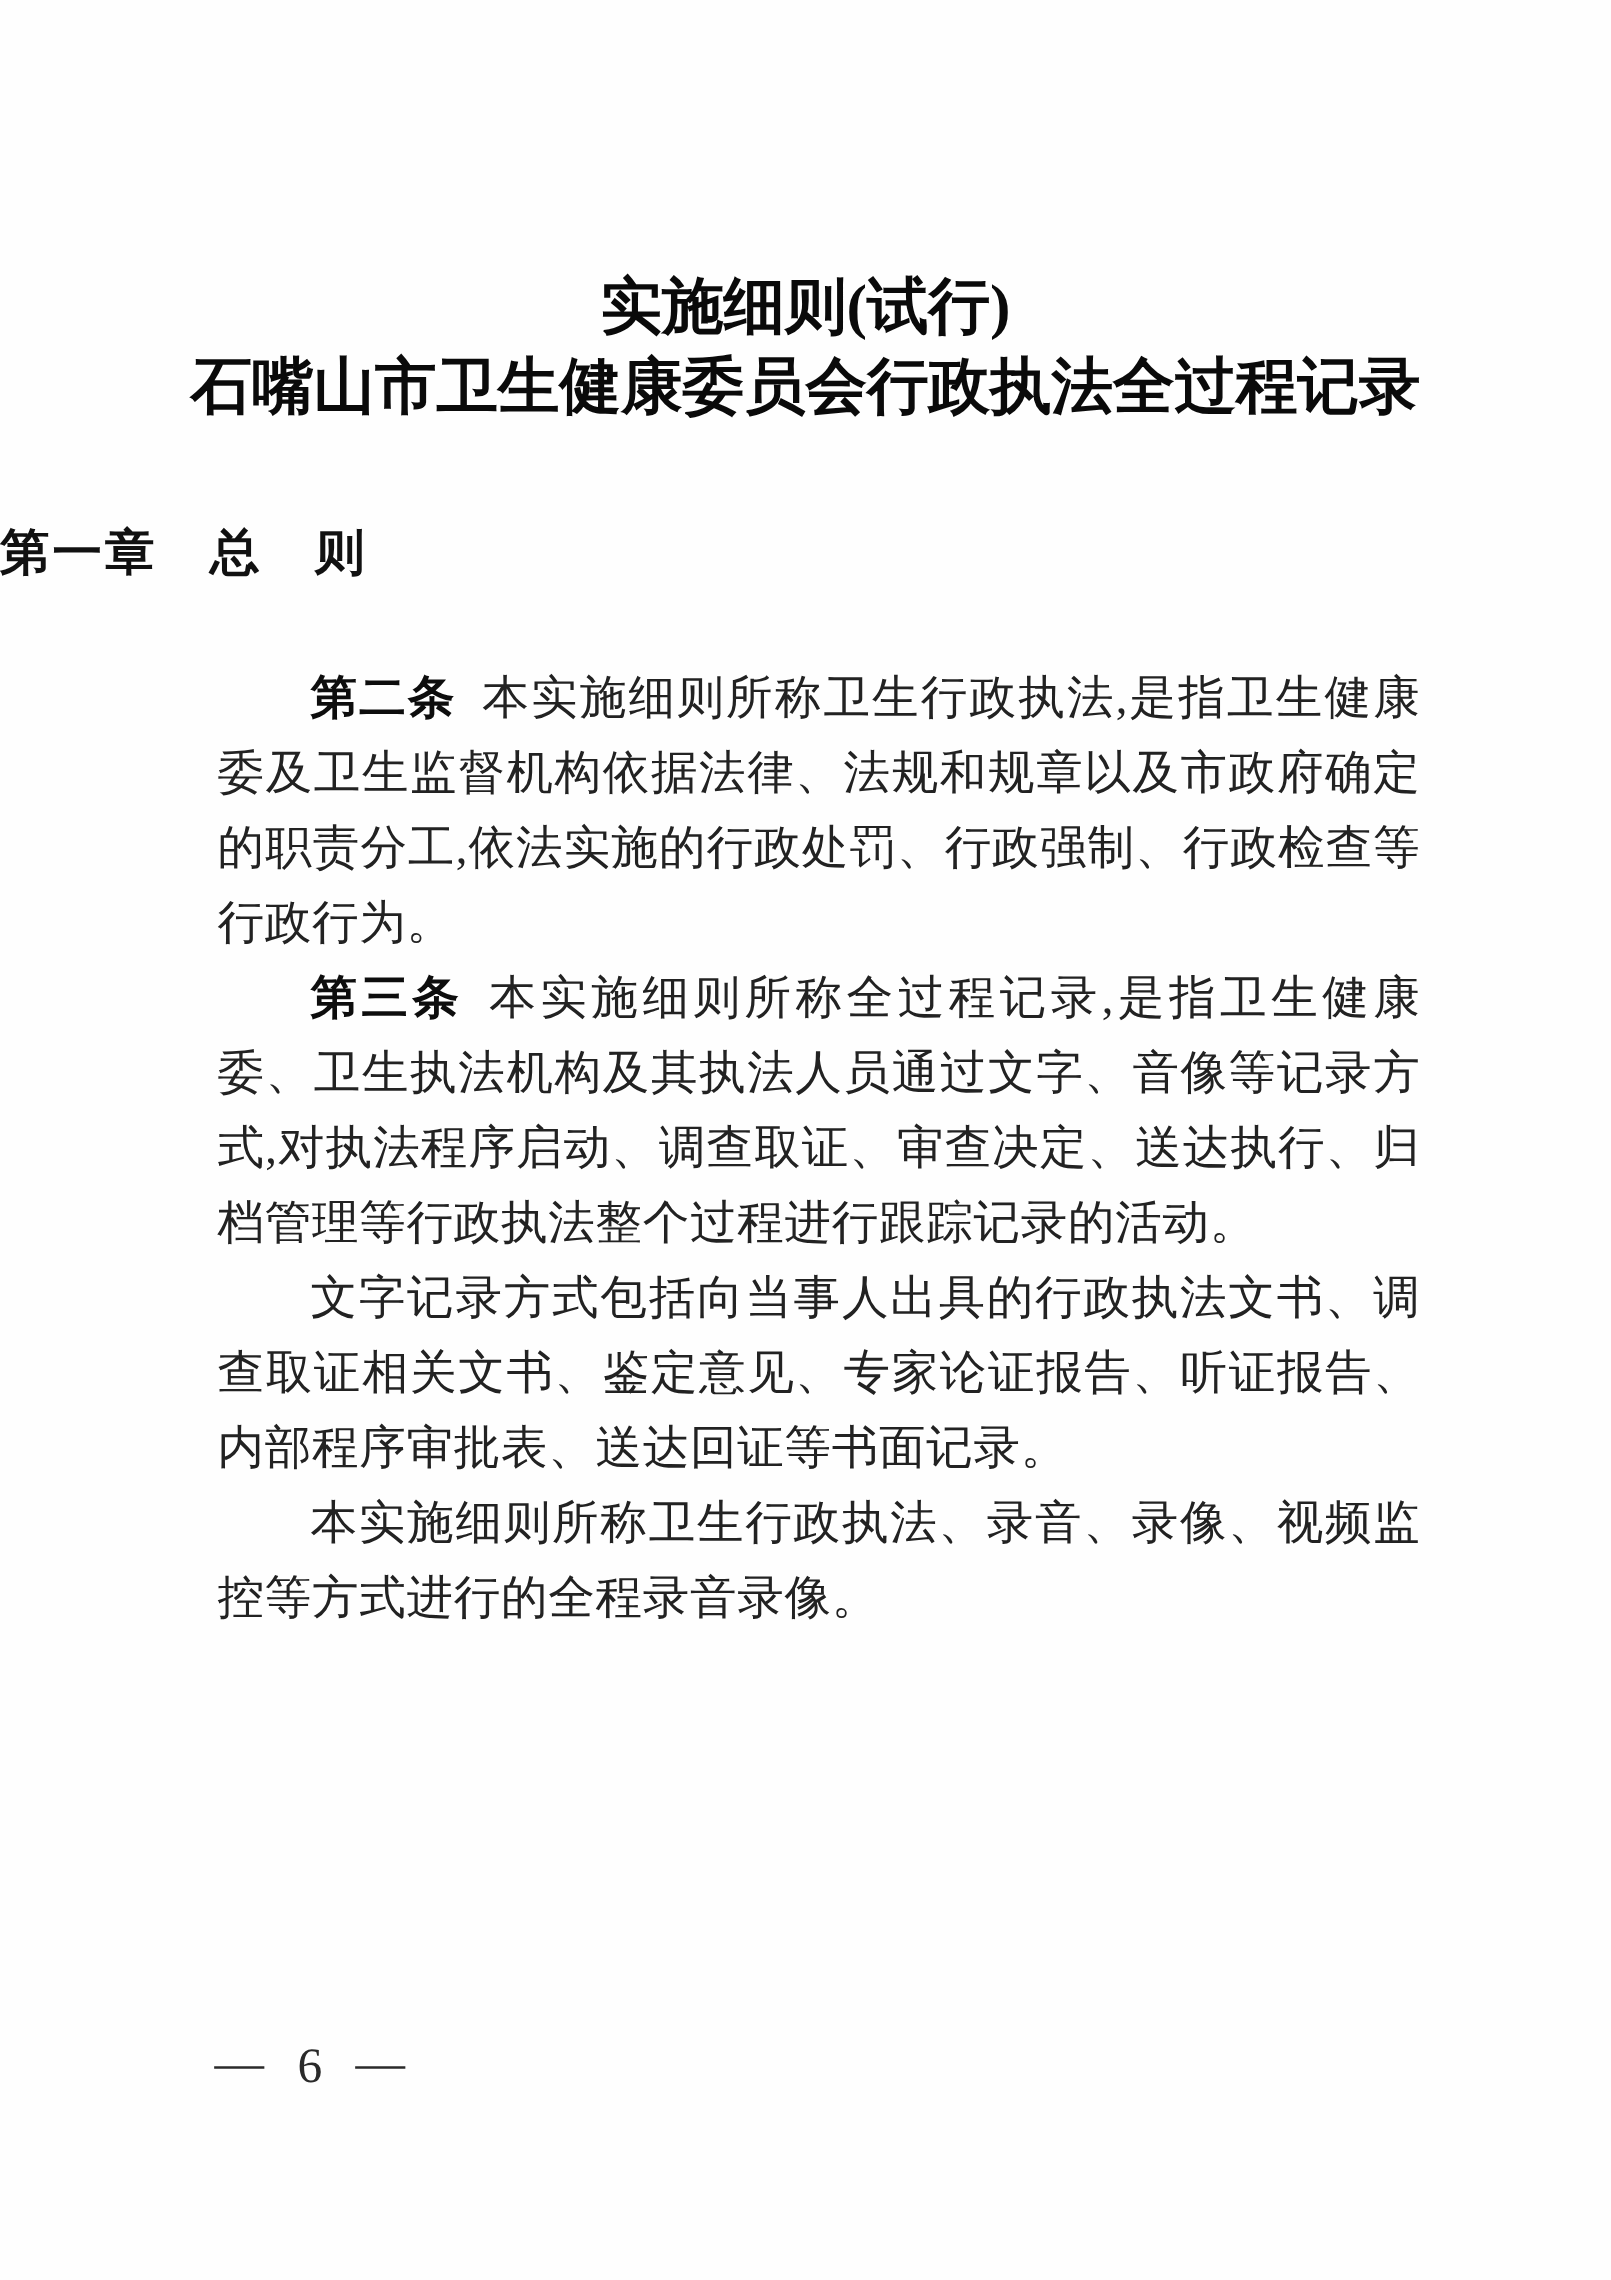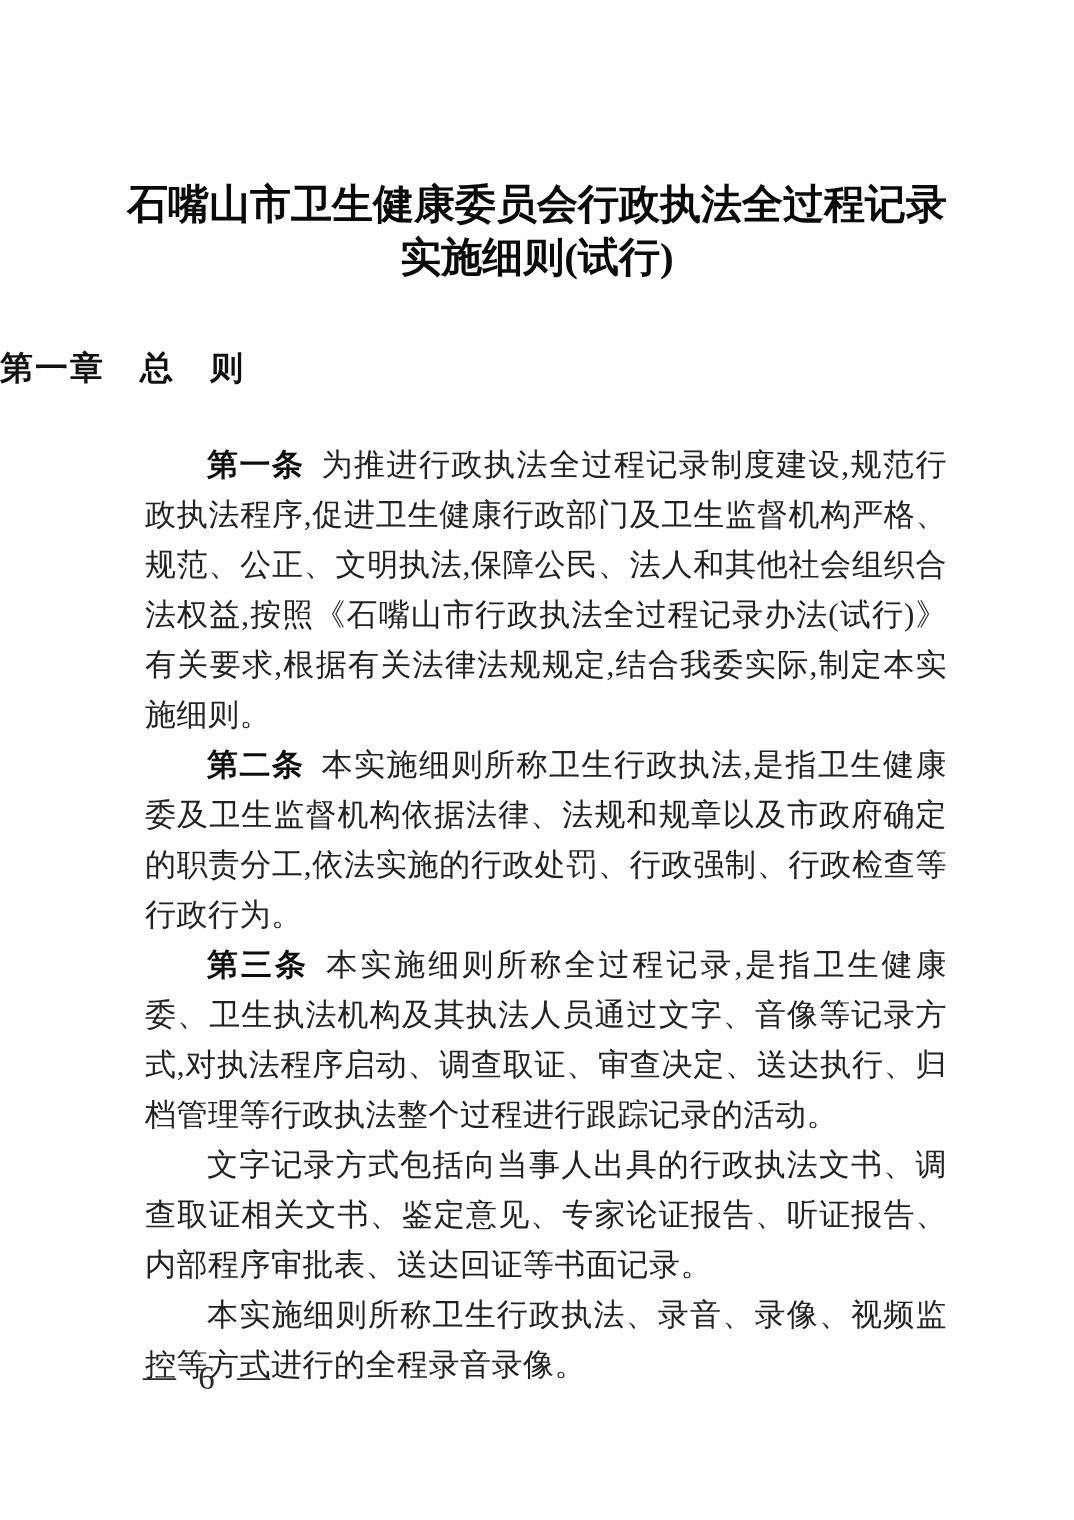--- a/index.html
+++ b/index.html
@@ -82,31 +82,28 @@
   .page-number .num {
     margin: 0 10px;
   }
 </style>
 </head>
 <body>
 
 <div class="page">
 
   <h1 class="doc-title">
+    <span class="title-line">实施细则(试行)</span>
     <span class="title-line">石嘴山市卫生健康委员会行政执法全过程记录</span>
-    <span class="title-line">实施细则(试行)</span>
   </h1>
 
   <h2 class="chapter-heading">第一章　总　则</h2>
 
   <div class="body-text">
 
-    <p>
-      <span class="article-lead">第一条</span><span>为推进行政执法全过程记录制度建设,规范行政执法程序,促进卫生健康行政部门及卫生监督机构严格、规范、公正、文明执法,保障公民、法人和其他社会组织合法权益,按照《石嘴山市行政执法全过程记录办法(试行)》有关要求,根据有关法律法规规定,结合我委实际,制定本实施细则。</span>
-    </p>
 
     <p>
       <span class="article-lead">第二条</span><span>本实施细则所称卫生行政执法,是指卫生健康委及卫生监督机构依据法律、法规和规章以及市政府确定的职责分工,依法实施的行政处罚、行政强制、行政检查等行政行为。</span>
     </p>
 
     <p>
       <span class="article-lead">第三条</span><span>本实施细则所称全过程记录,是指卫生健康委、卫生执法机构及其执法人员通过文字、音像等记录方式,对执法程序启动、调查取证、审查决定、送达执行、归档管理等行政执法整个过程进行跟踪记录的活动。</span>
     </p>
 
     <p>

